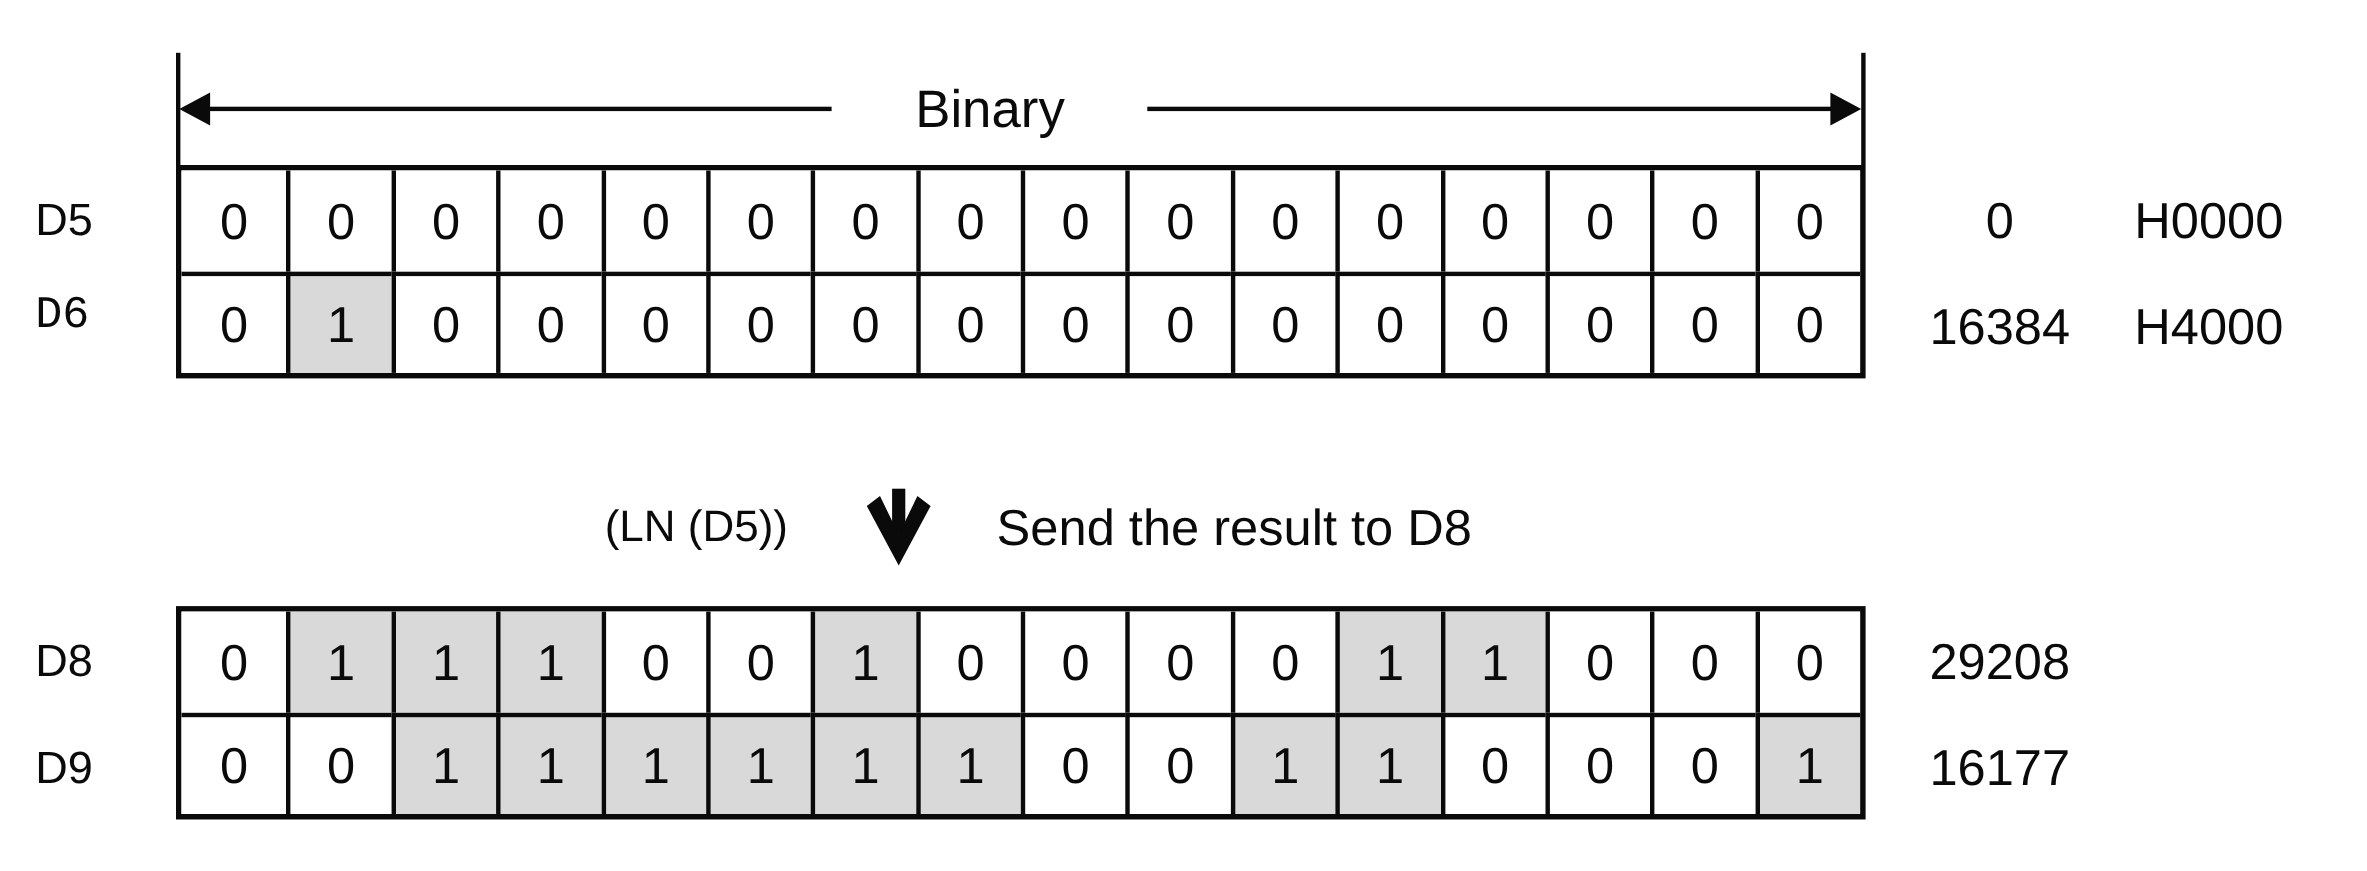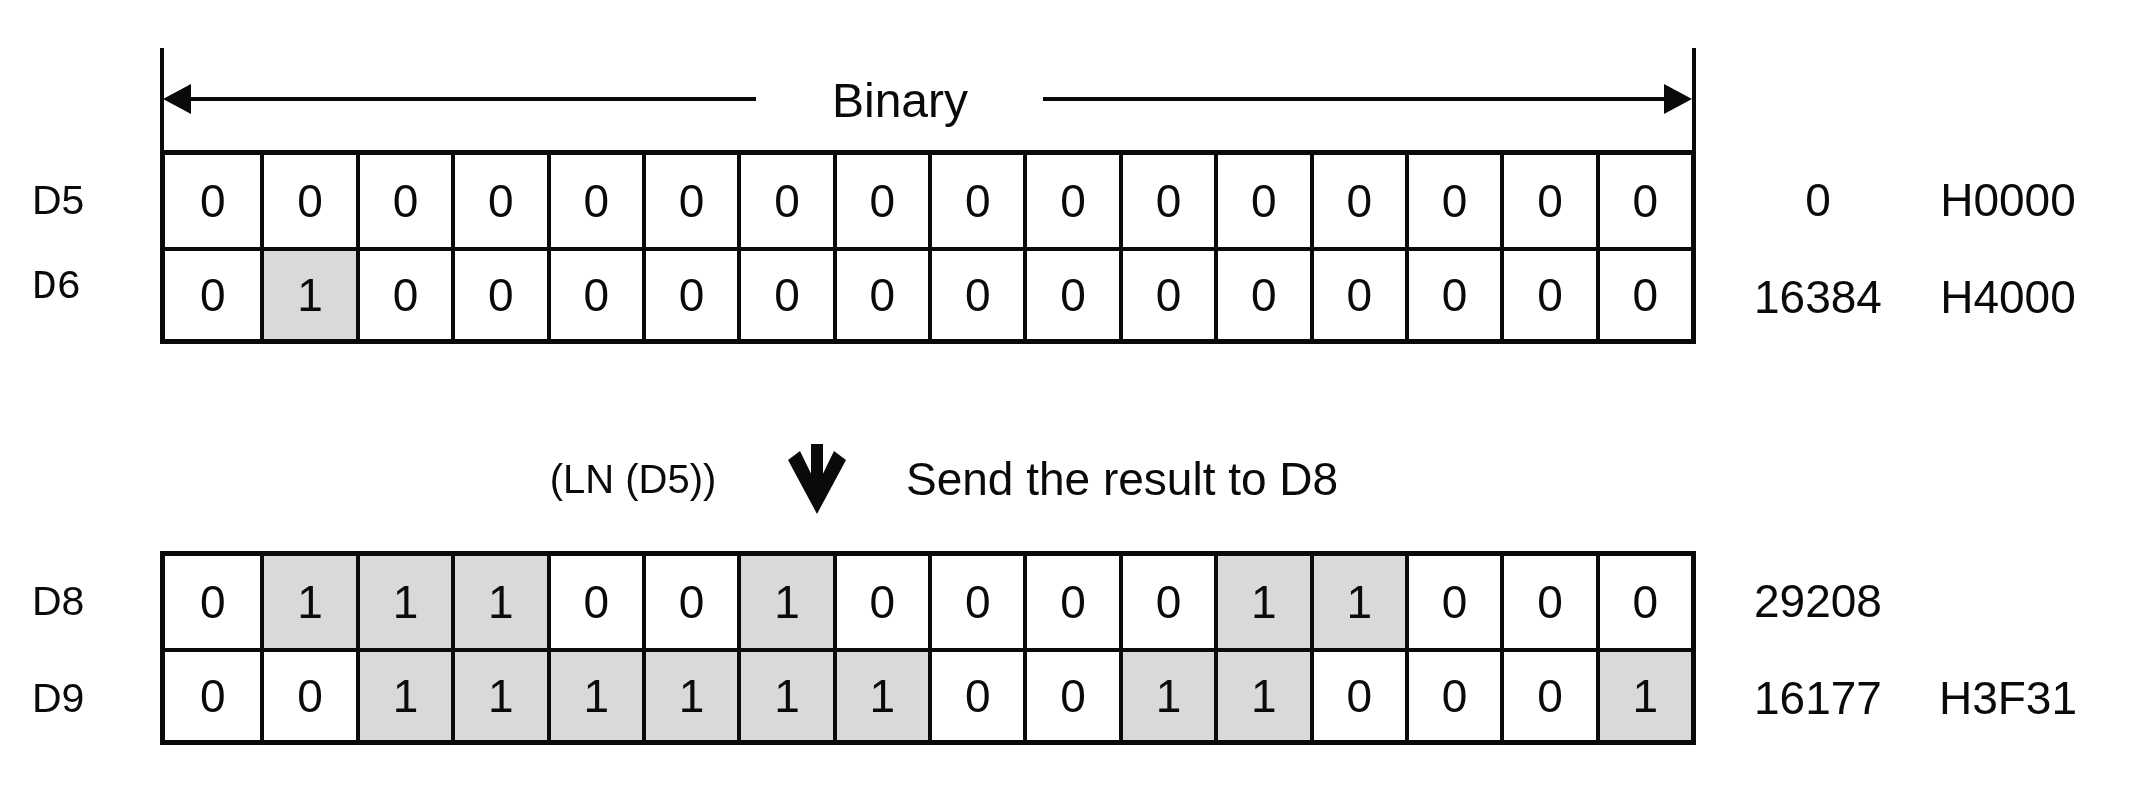--- a/index.html
+++ b/index.html
@@ -157,15 +157,14 @@
         <div class="cell on">1</div>
         <div class="cell on">1</div>
         <div class="cell">0</div>
         <div class="cell">0</div>
         <div class="cell">0</div>
         <div class="cell on">1</div>
       </div>
   </div>
   <div class="dec-value" style="top:569px;margin-top:32px;">29208</div>
   <div class="dec-value" style="top:698px;">16177</div>
-  <div class="hex-value" style="top:698px;">H3F31</div>
 
 </div>
 
 </body></html>

